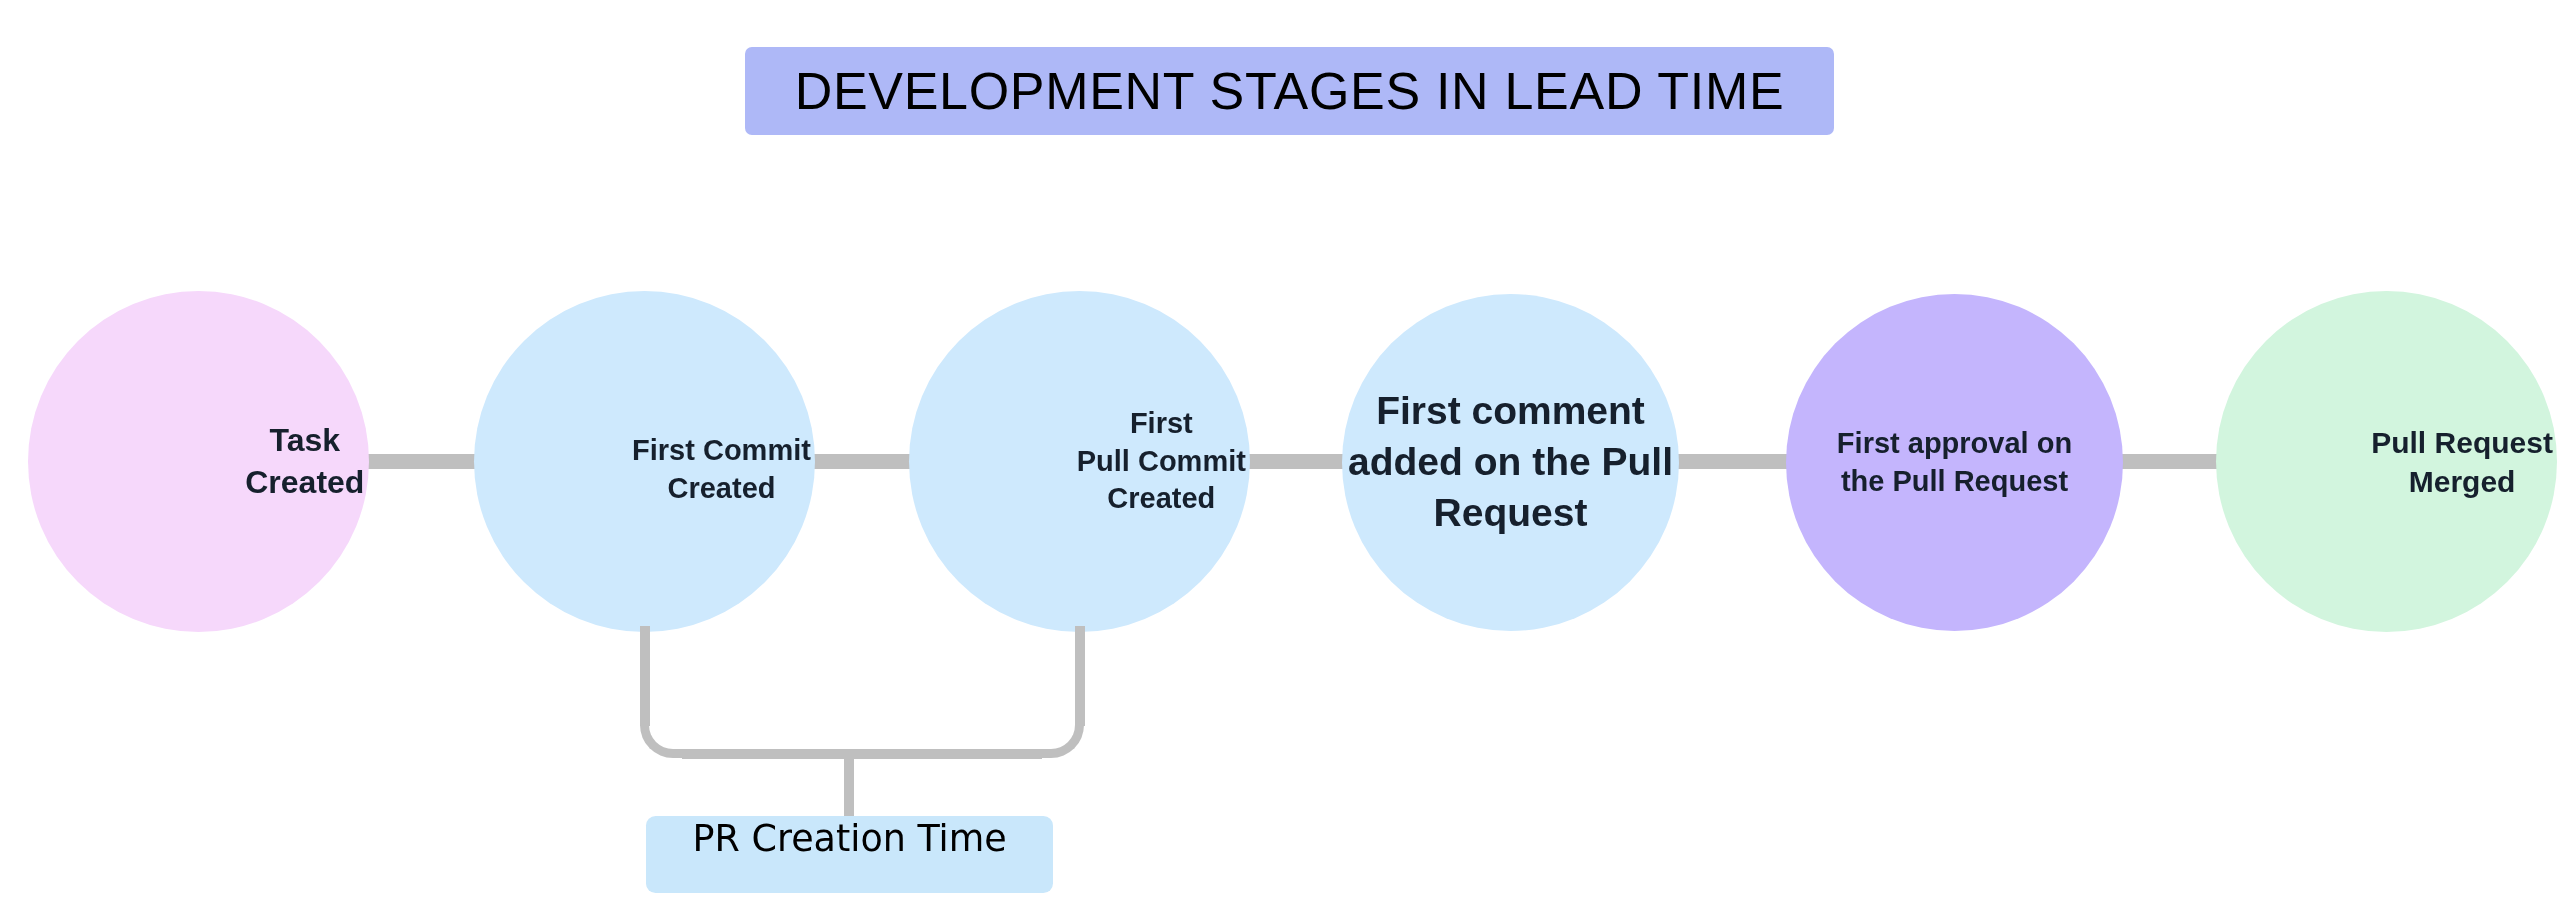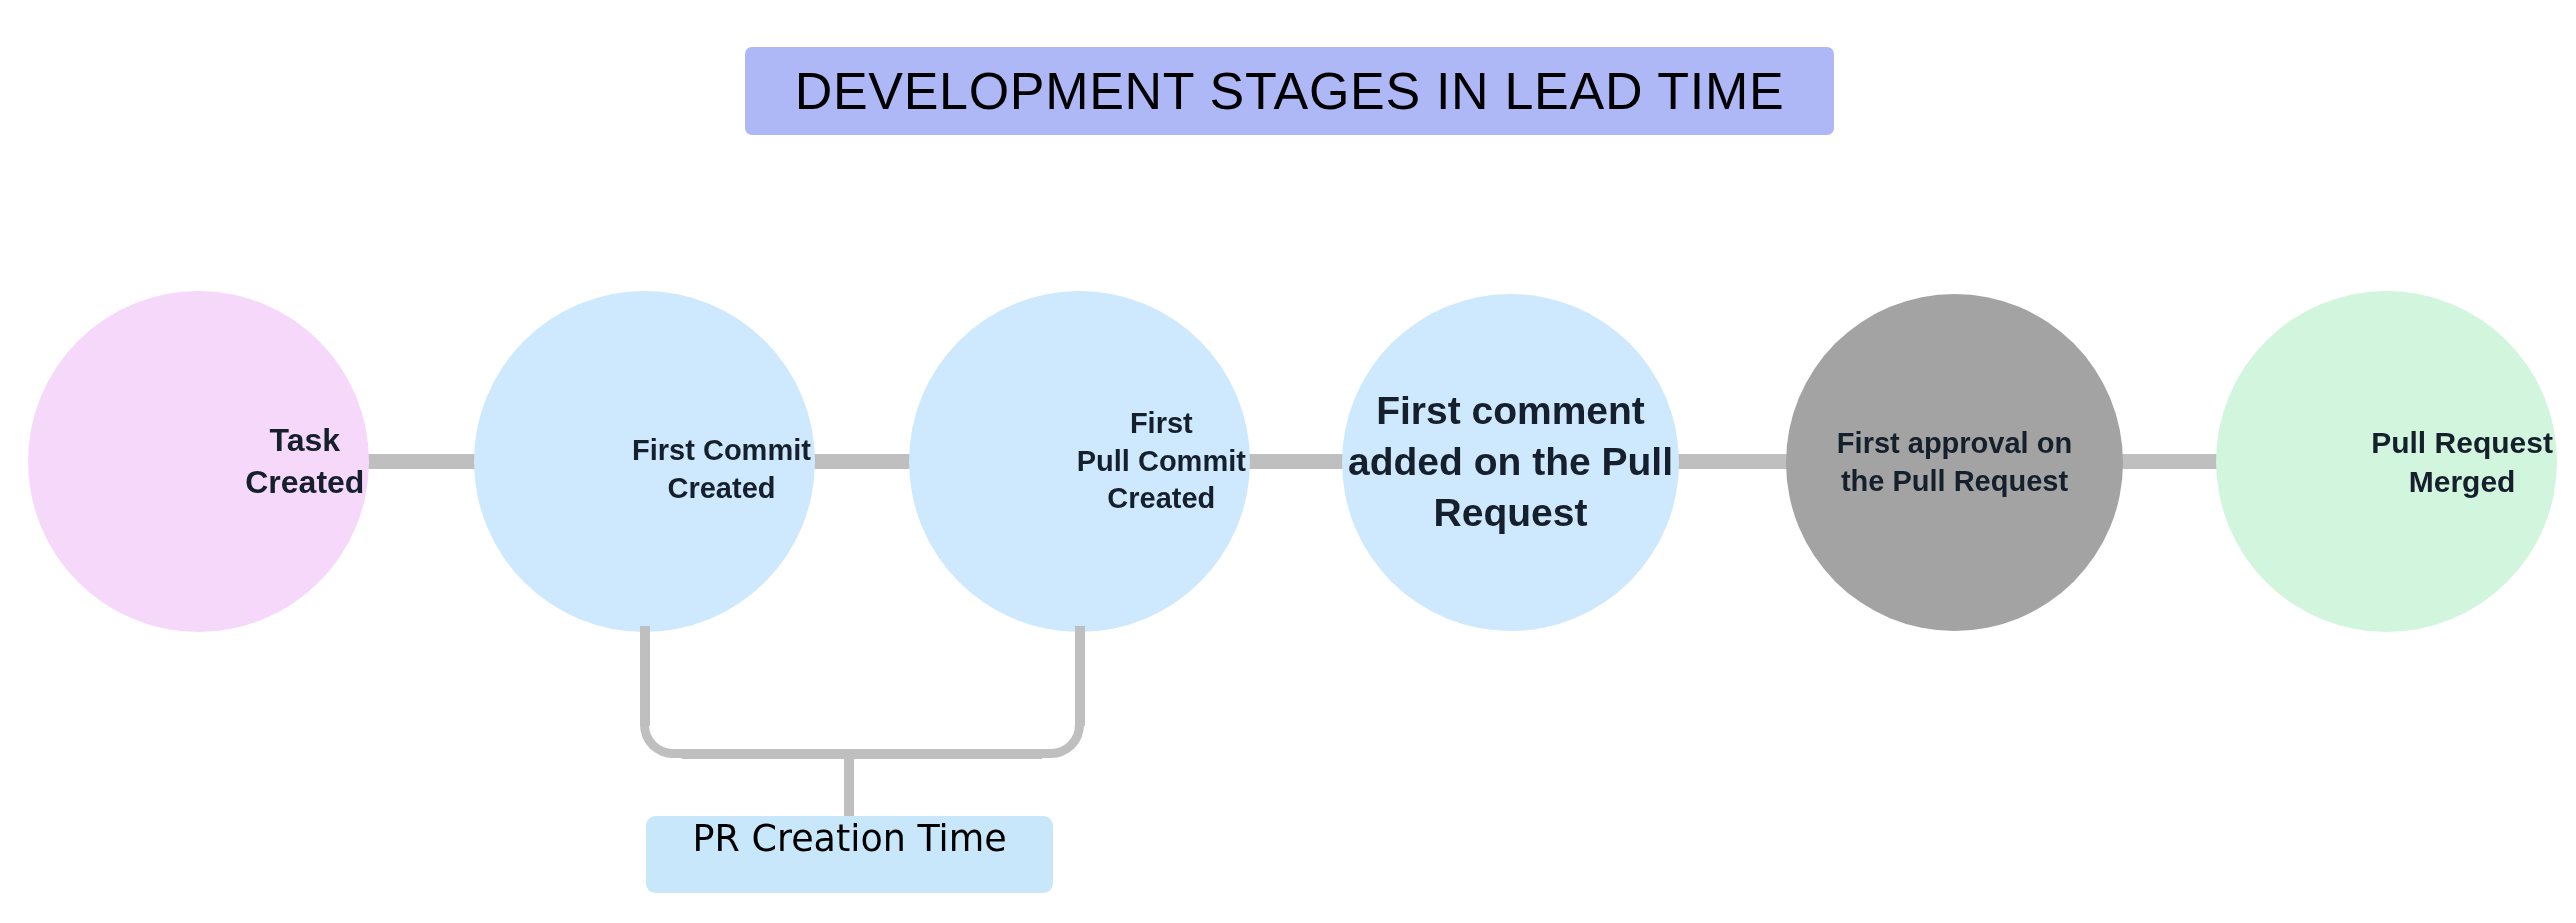--- a/index.html
+++ b/index.html
@@ -66,21 +66,21 @@
     color: #16202d;
     line-height: 1.30;
     white-space: pre-line;
     padding: 0 4.1px;
   }
 
   .n0 { left: 27.5px;   top: 291px; width: 341px; height: 341px; background: #f6d8fb; }
   .n1 { left: 474px;  top: 291px; width: 341px; height: 341px; background: #cee9fd; }
   .n2 { left: 909px; top: 291px; width: 341px; height: 341px; background: #cee9fd; }
   .n3 { left: 1342px; top: 294px; width: 337px; height: 337px; background: #cee9fd; }
-  .n4 { left: 1786px; top: 294px; width: 337px; height: 337px; background: #a3a3a3; }
+  .n4 { left: 1786px; top: 294px; width: 337px; height: 337px; background: #c4b5fd; }
   .n5 { left: 2216px; top: 291px; width: 341px; height: 341px; background: #d2f5de; }
 
   .n0 .node-label { font-size: 32px; }
   .n1 .node-label { font-size: 29px; margin-top: 16px; }
   .n2 .node-label { font-size: 29px; }
   .n3 .node-label { font-size: 39px; width: 385px; }
   .n4 .node-label { font-size: 29px; width: 385px; }
   .n5 .node-label { font-size: 30px; }
 
   

